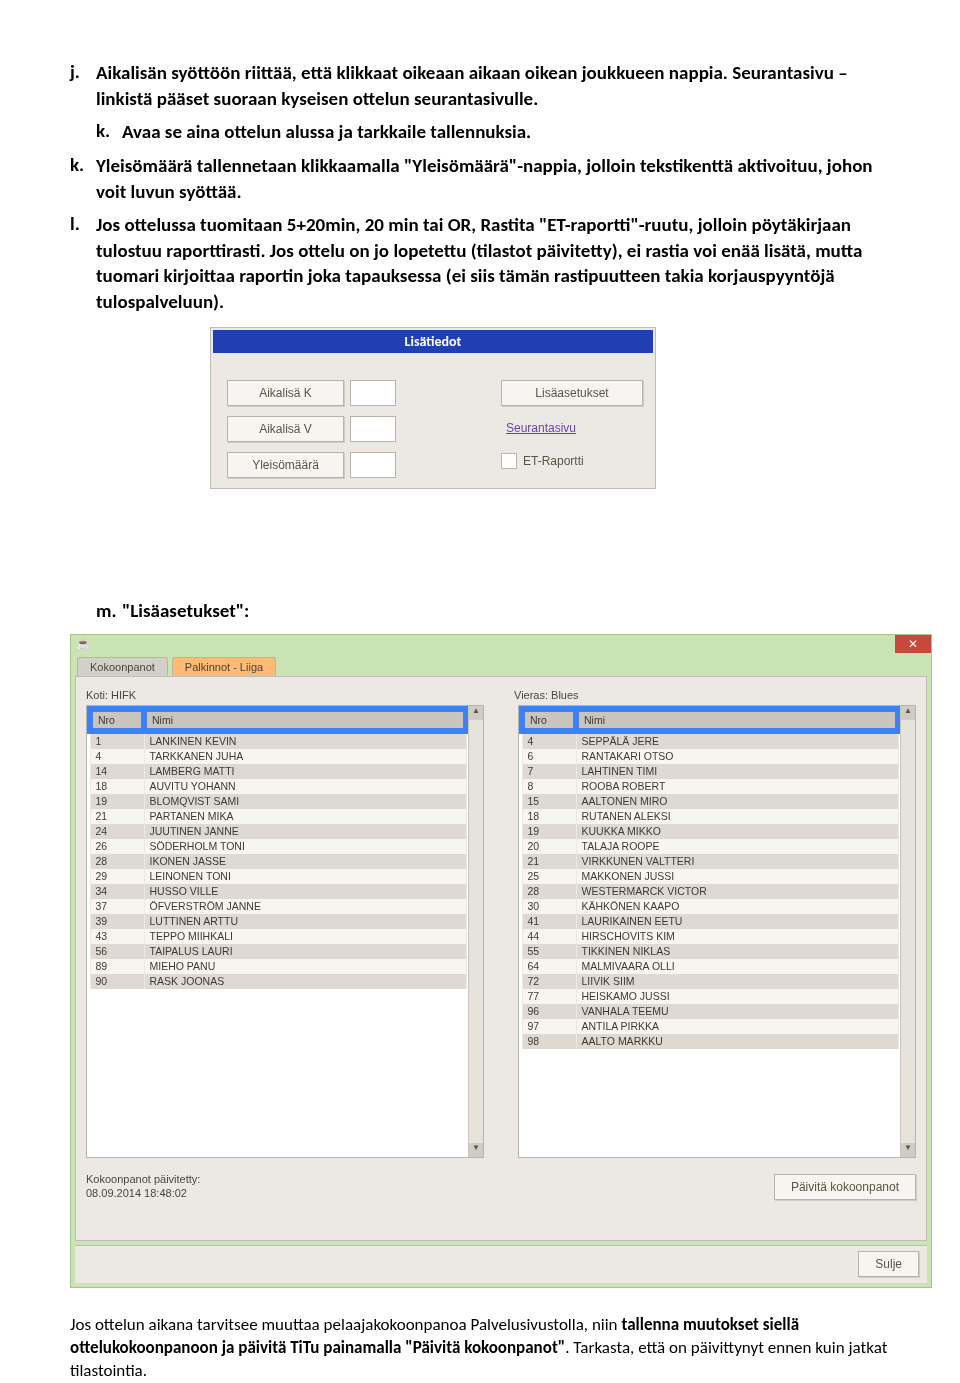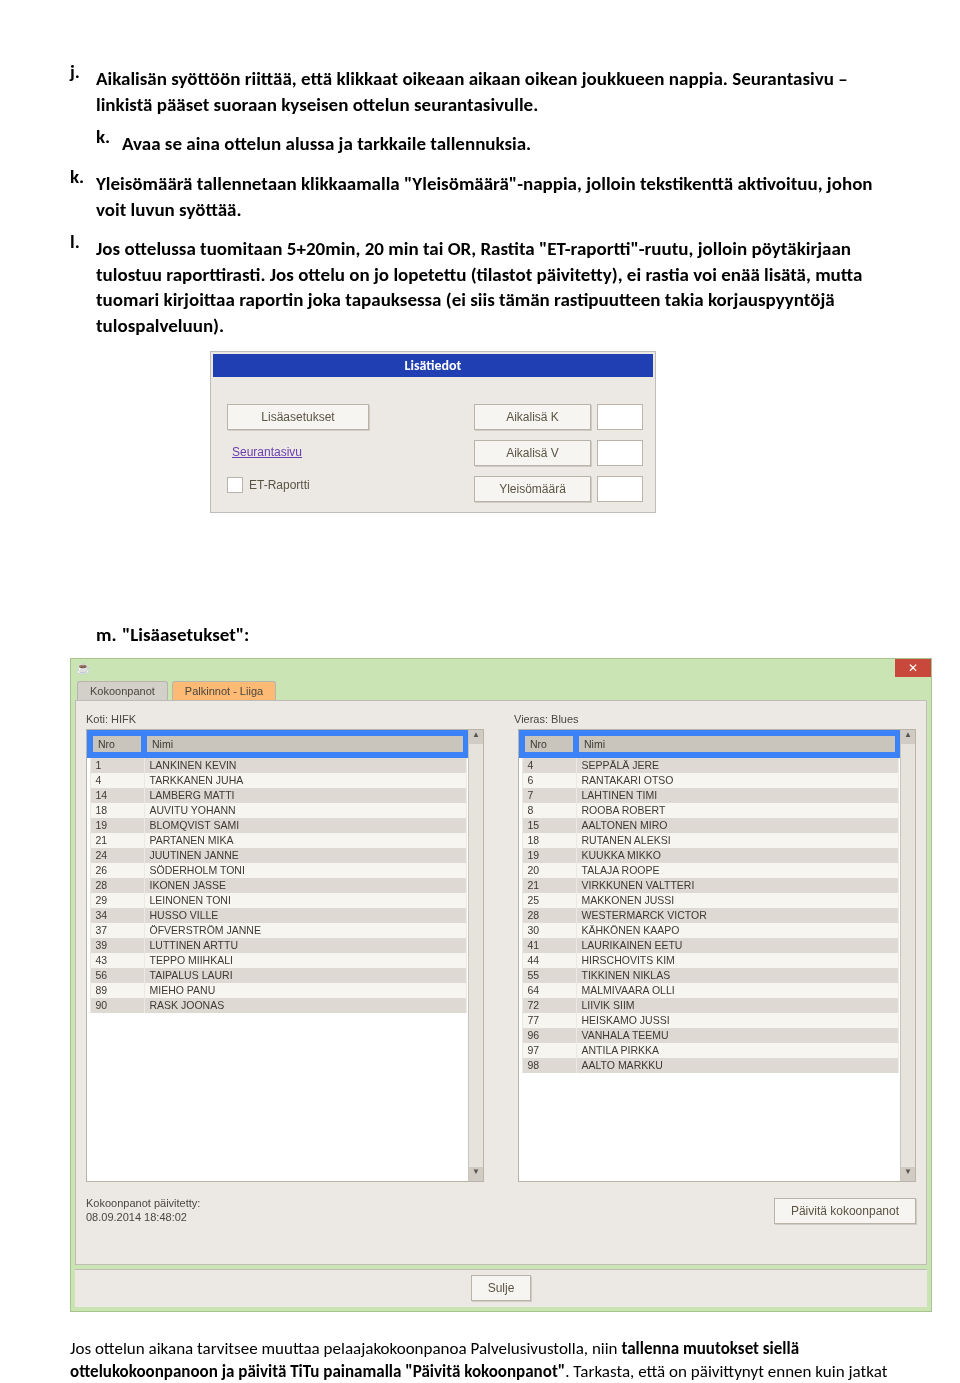--- a/index.html
+++ b/index.html
@@ -17,21 +17,20 @@
     margin-bottom: 8px;
   }
   .item-letter {
     width: 26px;
     flex-shrink: 0;
     font-weight: bold;
   }
   .item-body {
     font-weight: bold;
     line-height: 1.35;
-    margin-top: 6px;
   }
   .indent {
     margin-left: 26px;
   }
   .panel1 {
     margin: 12px auto 0 140px;
     width: 440px;
     background: #ece9e4;
     border: 1px solid #c0bdb8;
     padding: 2px;
@@ -238,21 +237,21 @@
   .bigbtn {
     border: 1px solid #b9b3aa;
     background: #f7f5f1;
     color: #5a5444;
     font-size: 12px;
     padding: 5px 16px;
     box-shadow: 1px 1px 0 #d0cbc3;
   }
   .sulje-row {
     display: flex;
-    justify-content: center;
+    justify-content: flex-end;
     padding: 5px 8px 6px 8px;
     background: #ece9e4;
     border-top: 1px solid #c0bdb8;
     margin: 0 4px 4px 4px;
   }
 
   .endtext {
     margin-top: 26px;
     font-size: 17px;
     line-height: 1.35;
@@ -275,40 +274,40 @@
   <div class="item-body">Yleisömäärä tallennetaan klikkaamalla "Yleisömäärä"-nappia, jolloin tekstikenttä aktivoituu, johon voit luvun syöttää.</div>
 </div>
 <div class="item">
   <div class="item-letter">l.</div>
   <div class="item-body">Jos ottelussa tuomitaan 5+20min, 20 min tai OR, Rastita "ET-raportti"-ruutu, jolloin pöytäkirjaan tulostuu raporttirasti. Jos ottelu on jo lopetettu (tilastot päivitetty), ei rastia voi enää lisätä, mutta tuomari kirjoittaa raportin joka tapauksessa (ei siis tämän rastipuutteen takia korjauspyyntöjä tulospalveluun).</div>
 </div>
 
 <div class="panel1">
   <div class="panel1-title">Lisätiedot</div>
   <div class="panel1-body">
+    <div class="p1col">
+      <div class="inpair">
+        <div class="btn small">Aikalisä K</div>
+        <div class="txtin"></div>
+      </div>
+      <div class="inpair">
+        <div class="btn small">Aikalisä V</div>
+        <div class="txtin"></div>
+      </div>
+      <div class="inpair">
+        <div class="btn small">Yleisömäärä</div>
+        <div class="txtin"></div>
+      </div>
+    </div>
     <div class="p1col" style="min-width:135px">
       <div class="btn" style="width:120px">Lisäasetukset</div>
       <div class="link">Seurantasivu</div>
       <div class="cbrow">
         <div class="cb"></div>
         <span>ET-Raportti</span>
-      </div>
-    </div>
-    <div class="p1col">
-      <div class="inpair">
-        <div class="btn small">Aikalisä K</div>
-        <div class="txtin"></div>
-      </div>
-      <div class="inpair">
-        <div class="btn small">Aikalisä V</div>
-        <div class="txtin"></div>
-      </div>
-      <div class="inpair">
-        <div class="btn small">Yleisömäärä</div>
-        <div class="txtin"></div>
       </div>
     </div>
   </div>
 </div>
 
 <div class="section-m item">
   <div class="item-letter">m.</div>
   <div class="lbl">"Lisäasetukset":</div>
 </div>
 

